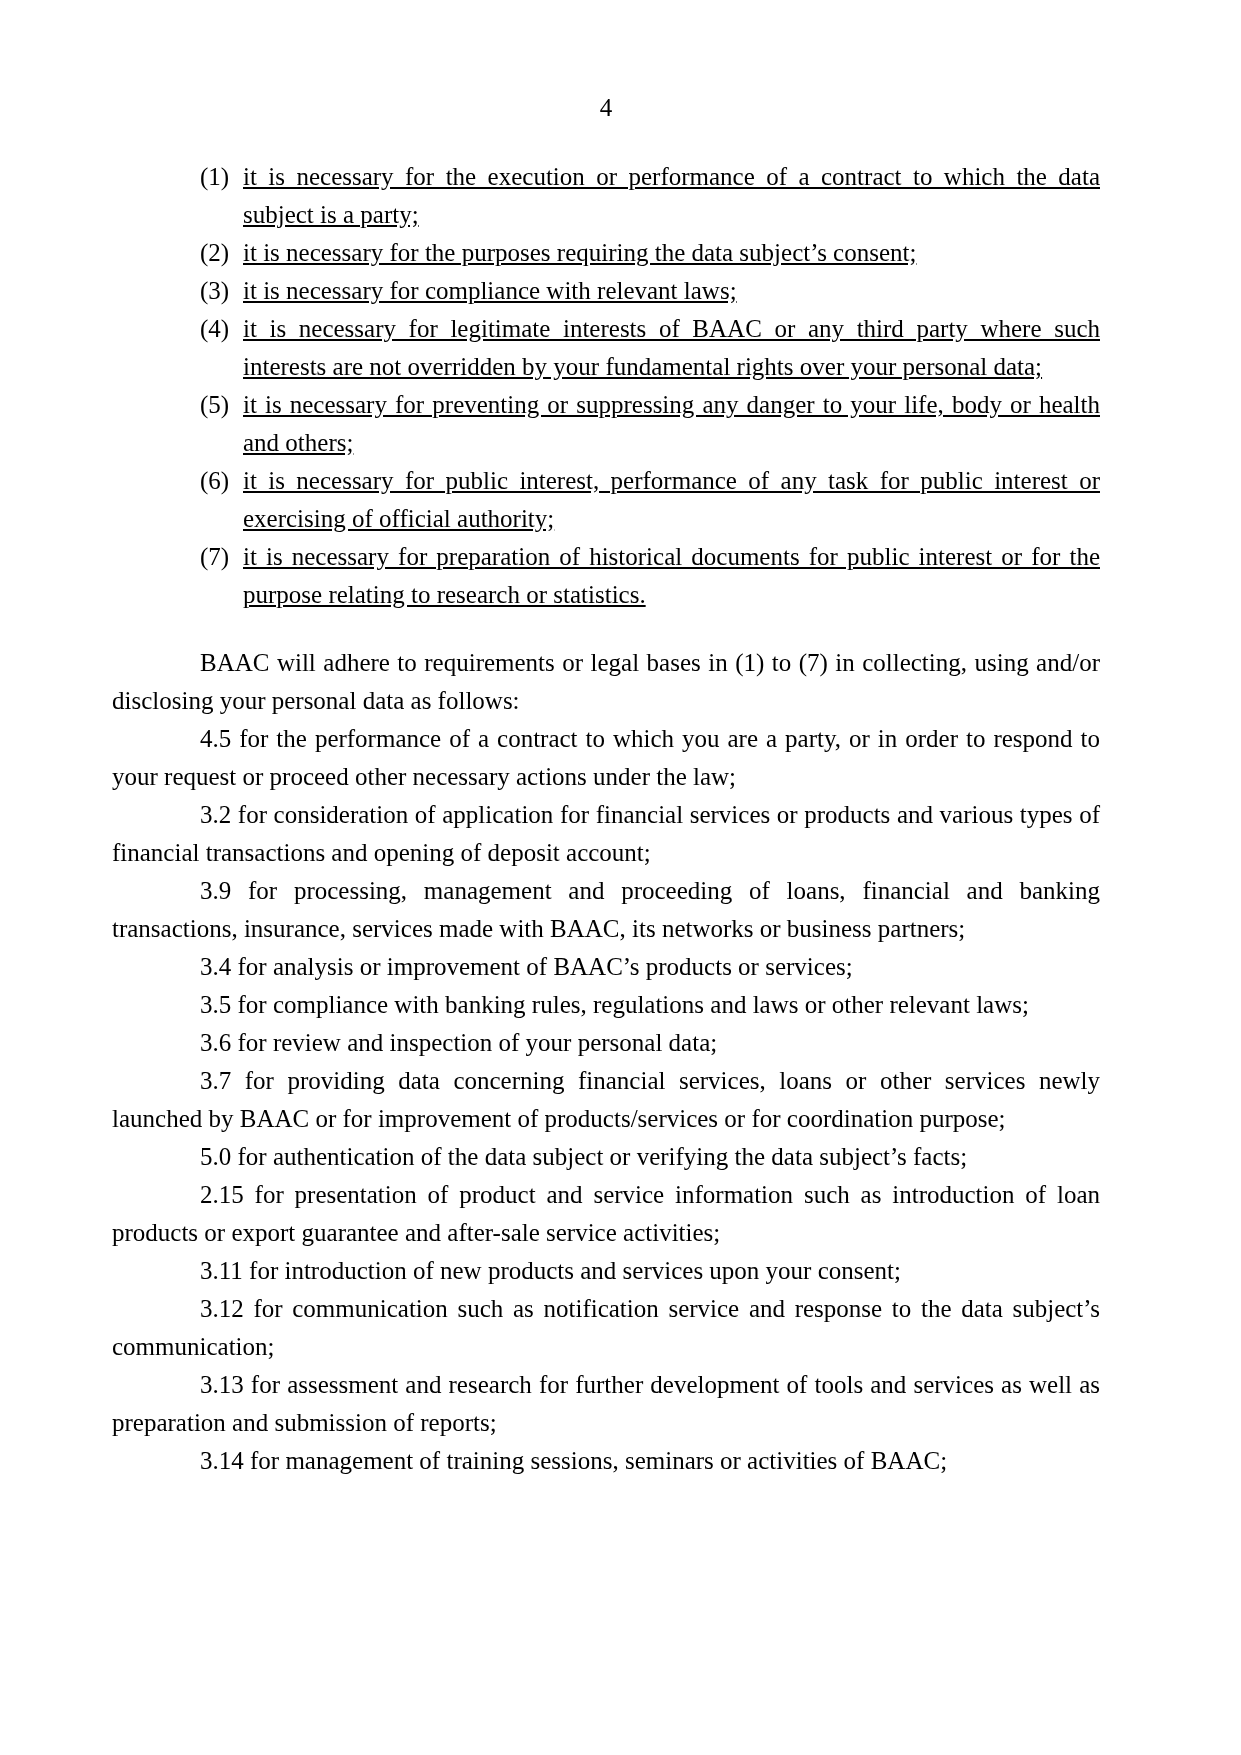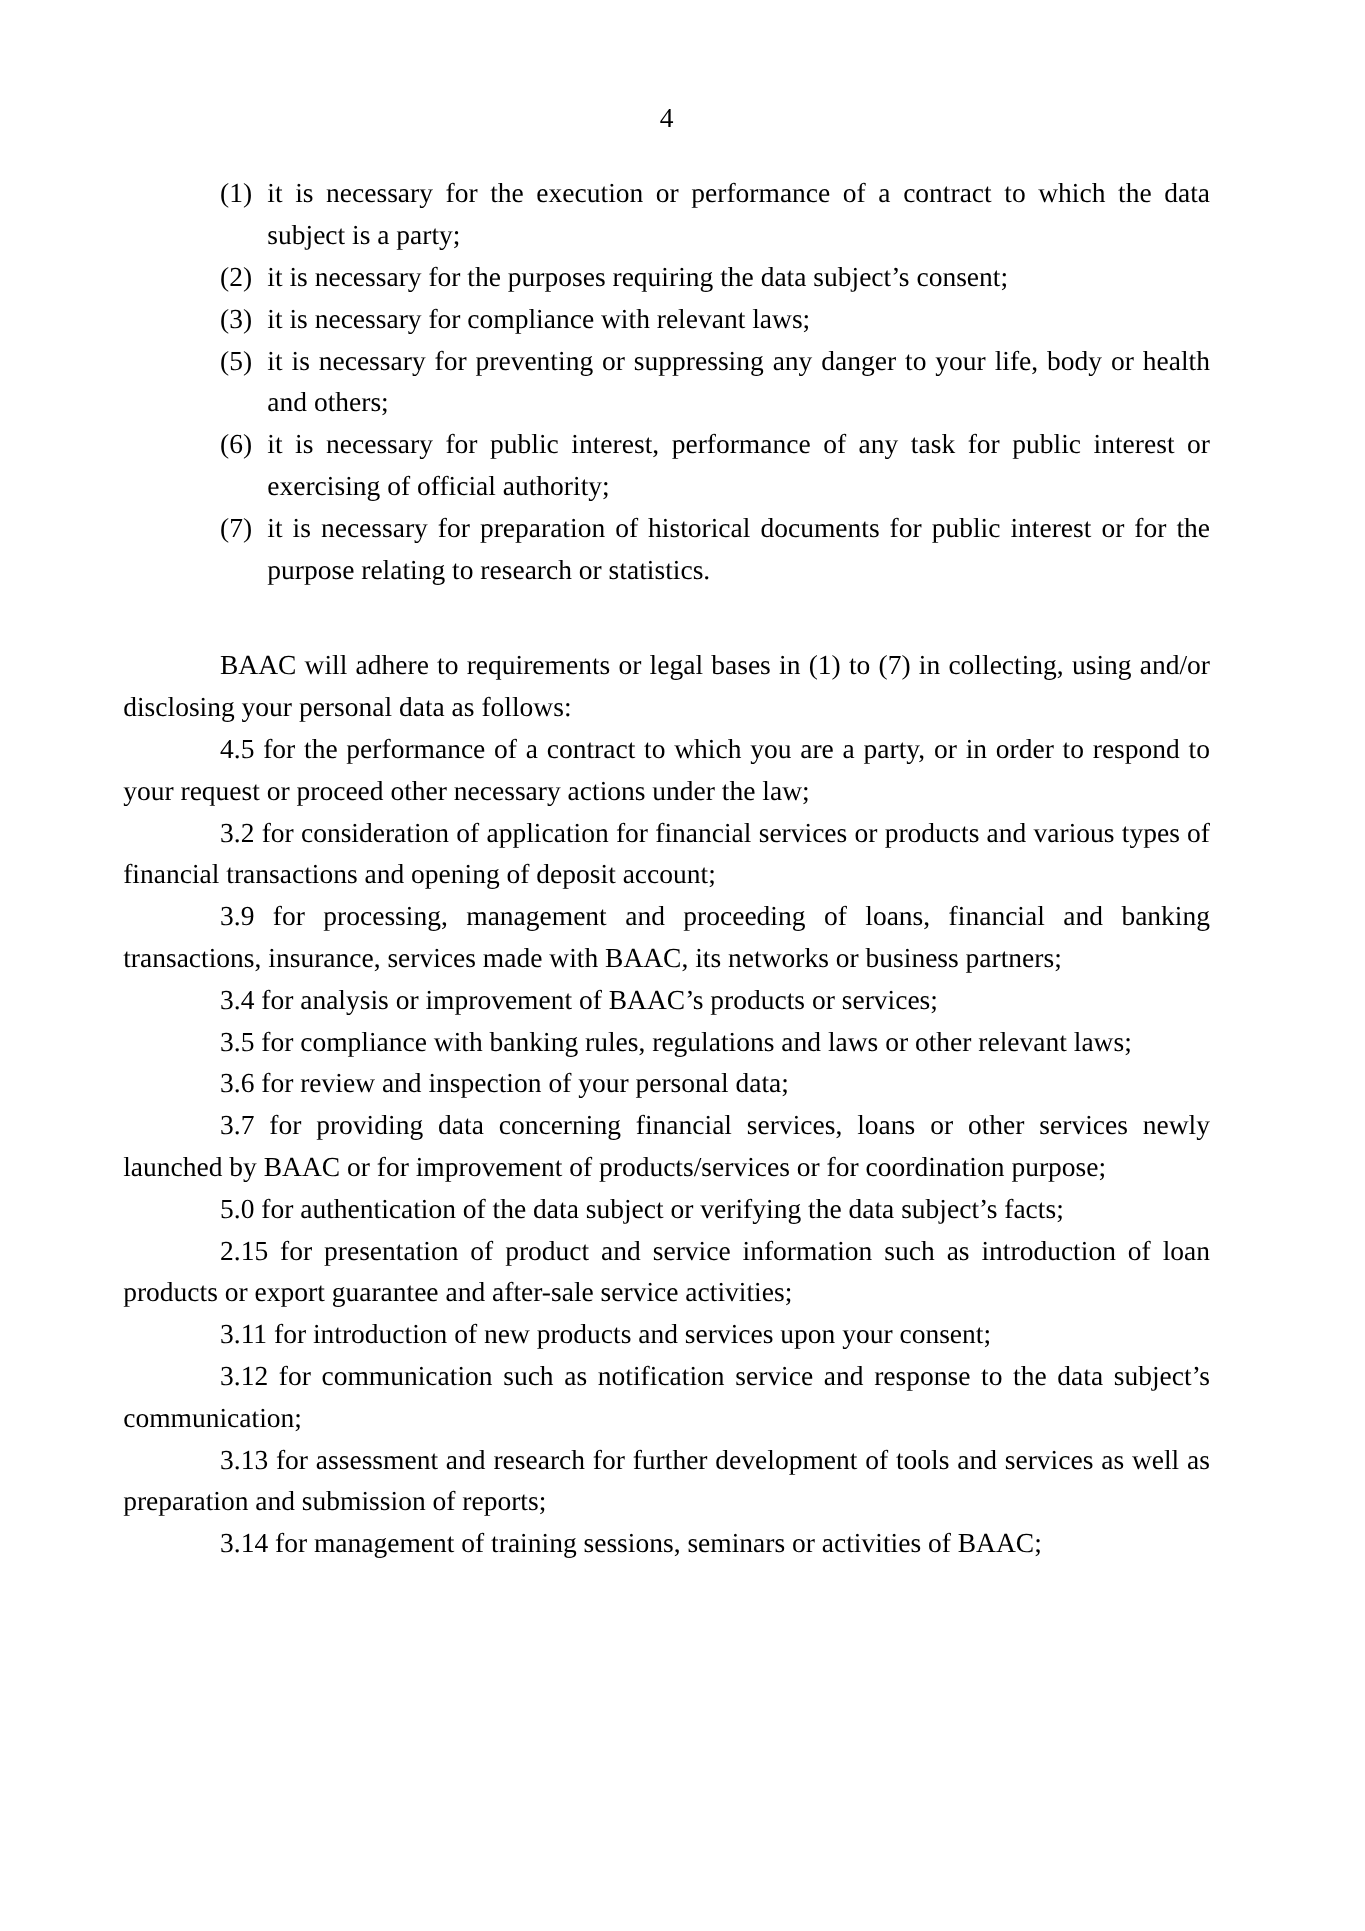--- a/index.html
+++ b/index.html
@@ -23,54 +23,56 @@
     left: 112px;
     top: 0;
     width: 988px;
   }
   .page-number {
     margin-top: 89px;
     text-align: center;
   }
   .legal-list {
     margin-top: 31px;
+    text-decoration: underline;
   }
   .li {
     margin-left: 88px;
     width: 900px;
     box-sizing: border-box;
     padding-left: 43px;
     text-indent: -43px;
     text-align: justify;
   }
   .li .num {
     display: inline-block;
     width: 43px;
     text-indent: 0;
   }
   .para {
     text-align: justify;
     text-indent: 88px;
   }
   .para.intro {
-    margin-top: 49px;
+    margin-top: 30px;
   }
 </style>
 </head>
 <body>
 
 <div class="page">
   <div class="content">
 
     <div class="page-number">4</div>
 
     <div class="legal-list">
       <div class="li"><span class="num">(1)</span><span>it is necessary for the execution or performance of a contract to which the data subject is a party;</span></div>
       <div class="li"><span class="num">(2)</span><span>it is necessary for the purposes requiring the data subject’s consent;</span></div>
       <div class="li"><span class="num">(3)</span><span>it is necessary for compliance with relevant laws;</span></div>
+      <div class="li"><span class="num">(4)</span><span>it is necessary for legitimate interests of BAAC or any third party where such interests are not overridden by your fundamental rights over your personal data;</span></div>
       <div class="li"><span class="num">(5)</span><span>it is necessary for preventing or suppressing any danger to your life, body or health and others;</span></div>
       <div class="li"><span class="num">(6)</span><span>it is necessary for public interest, performance of any task for public interest or exercising of official authority;</span></div>
       <div class="li"><span class="num">(7)</span><span>it is necessary for preparation of historical documents for public interest or for the purpose relating to research or statistics.</span></div>
     </div>
 
     <div class="para intro">BAAC will adhere to requirements or legal bases in (1) to (7) in collecting, using and/or disclosing your personal data as follows:</div>
     <div class="para">4.5 for the performance of a contract to which you are a party, or in order to respond to your request or proceed other necessary actions under the law;</div>
     <div class="para">3.2 for consideration of application for financial services or products and various types of financial transactions and opening of deposit account;</div>
     <div class="para">3.9 for processing, management and proceeding of loans, financial and banking transactions, insurance, services made with BAAC, its networks or business partners;</div>
     <div class="para">3.4 for analysis or improvement of BAAC’s products or services;</div>

